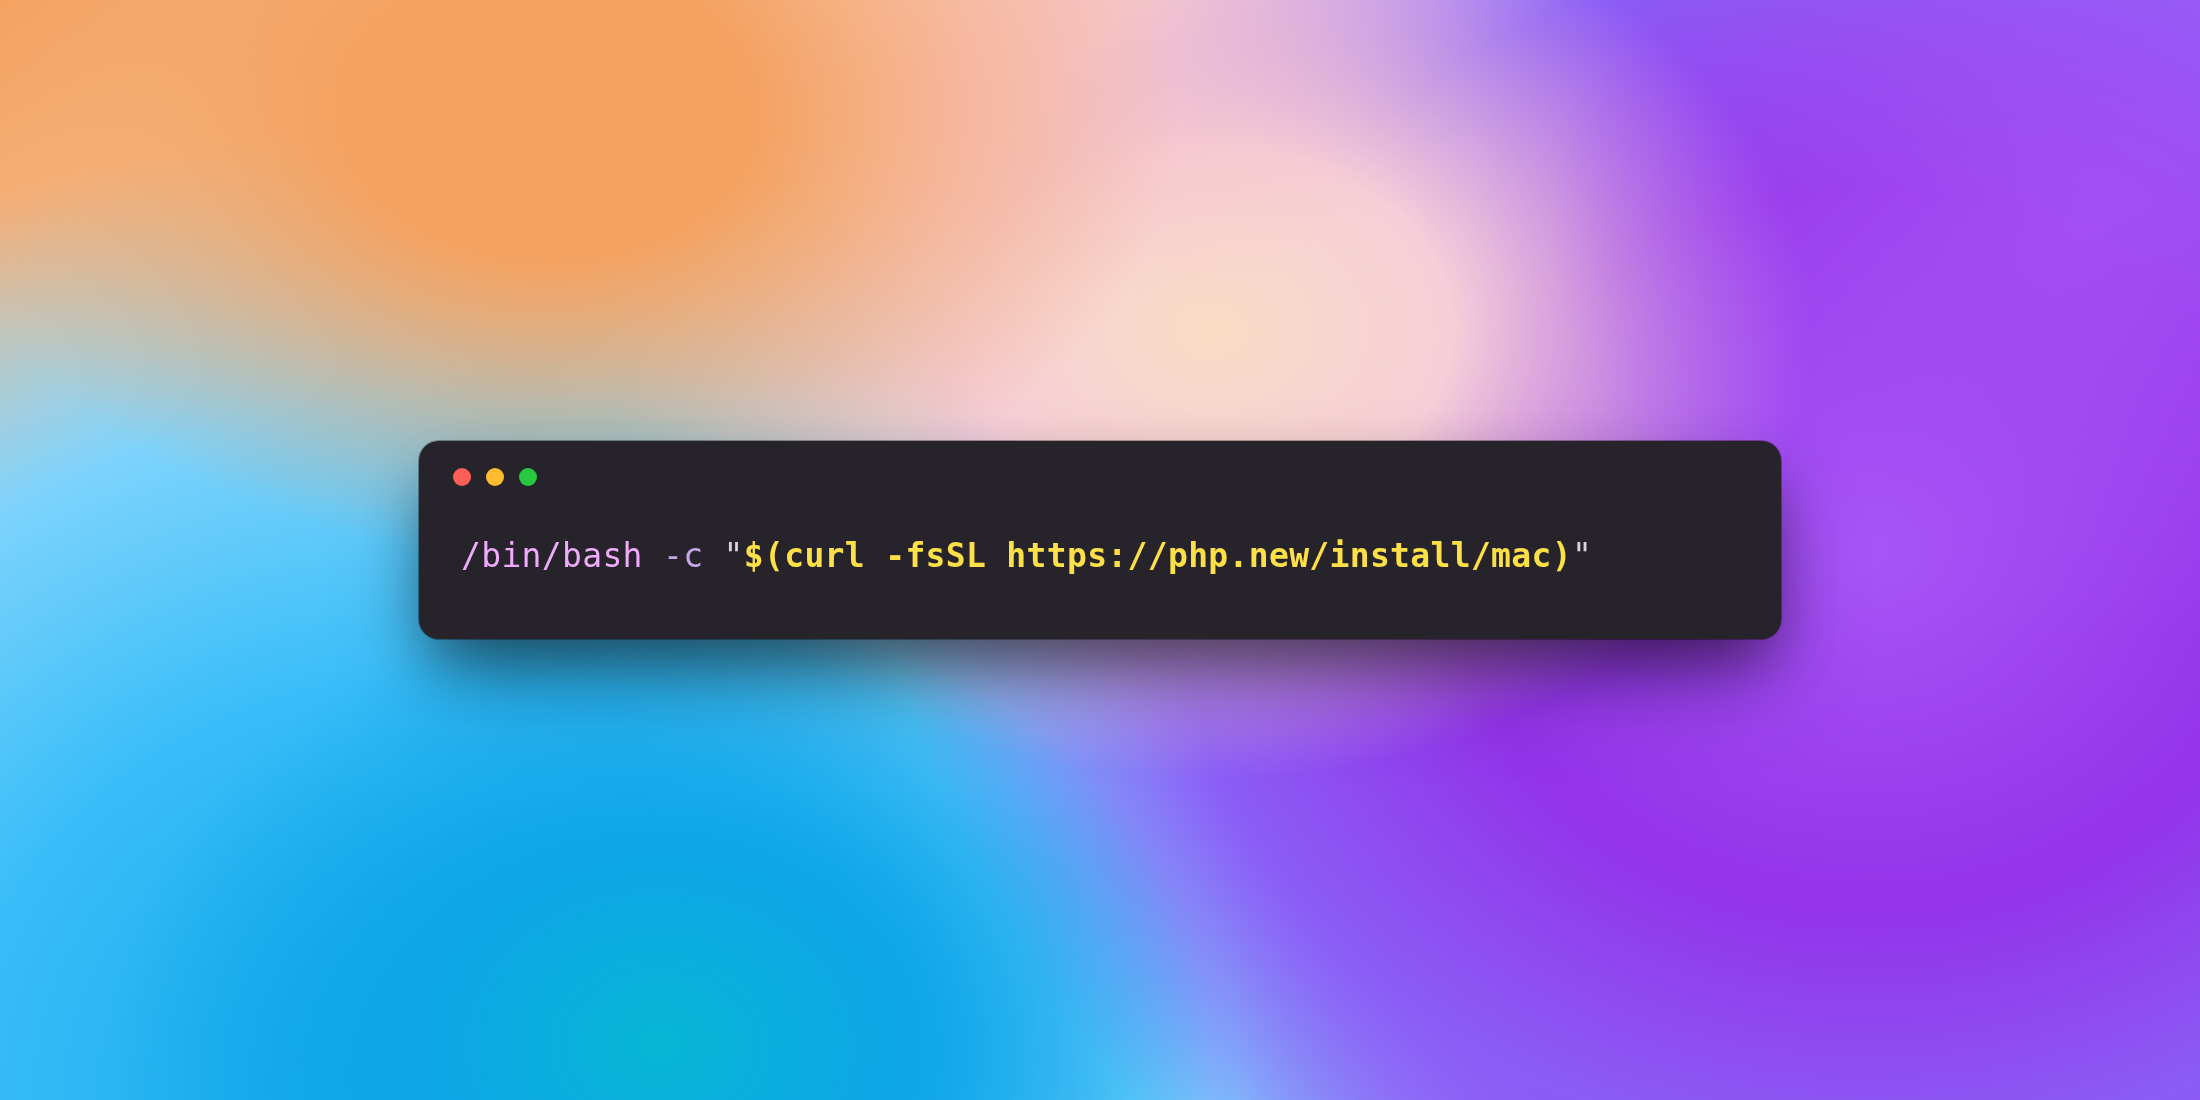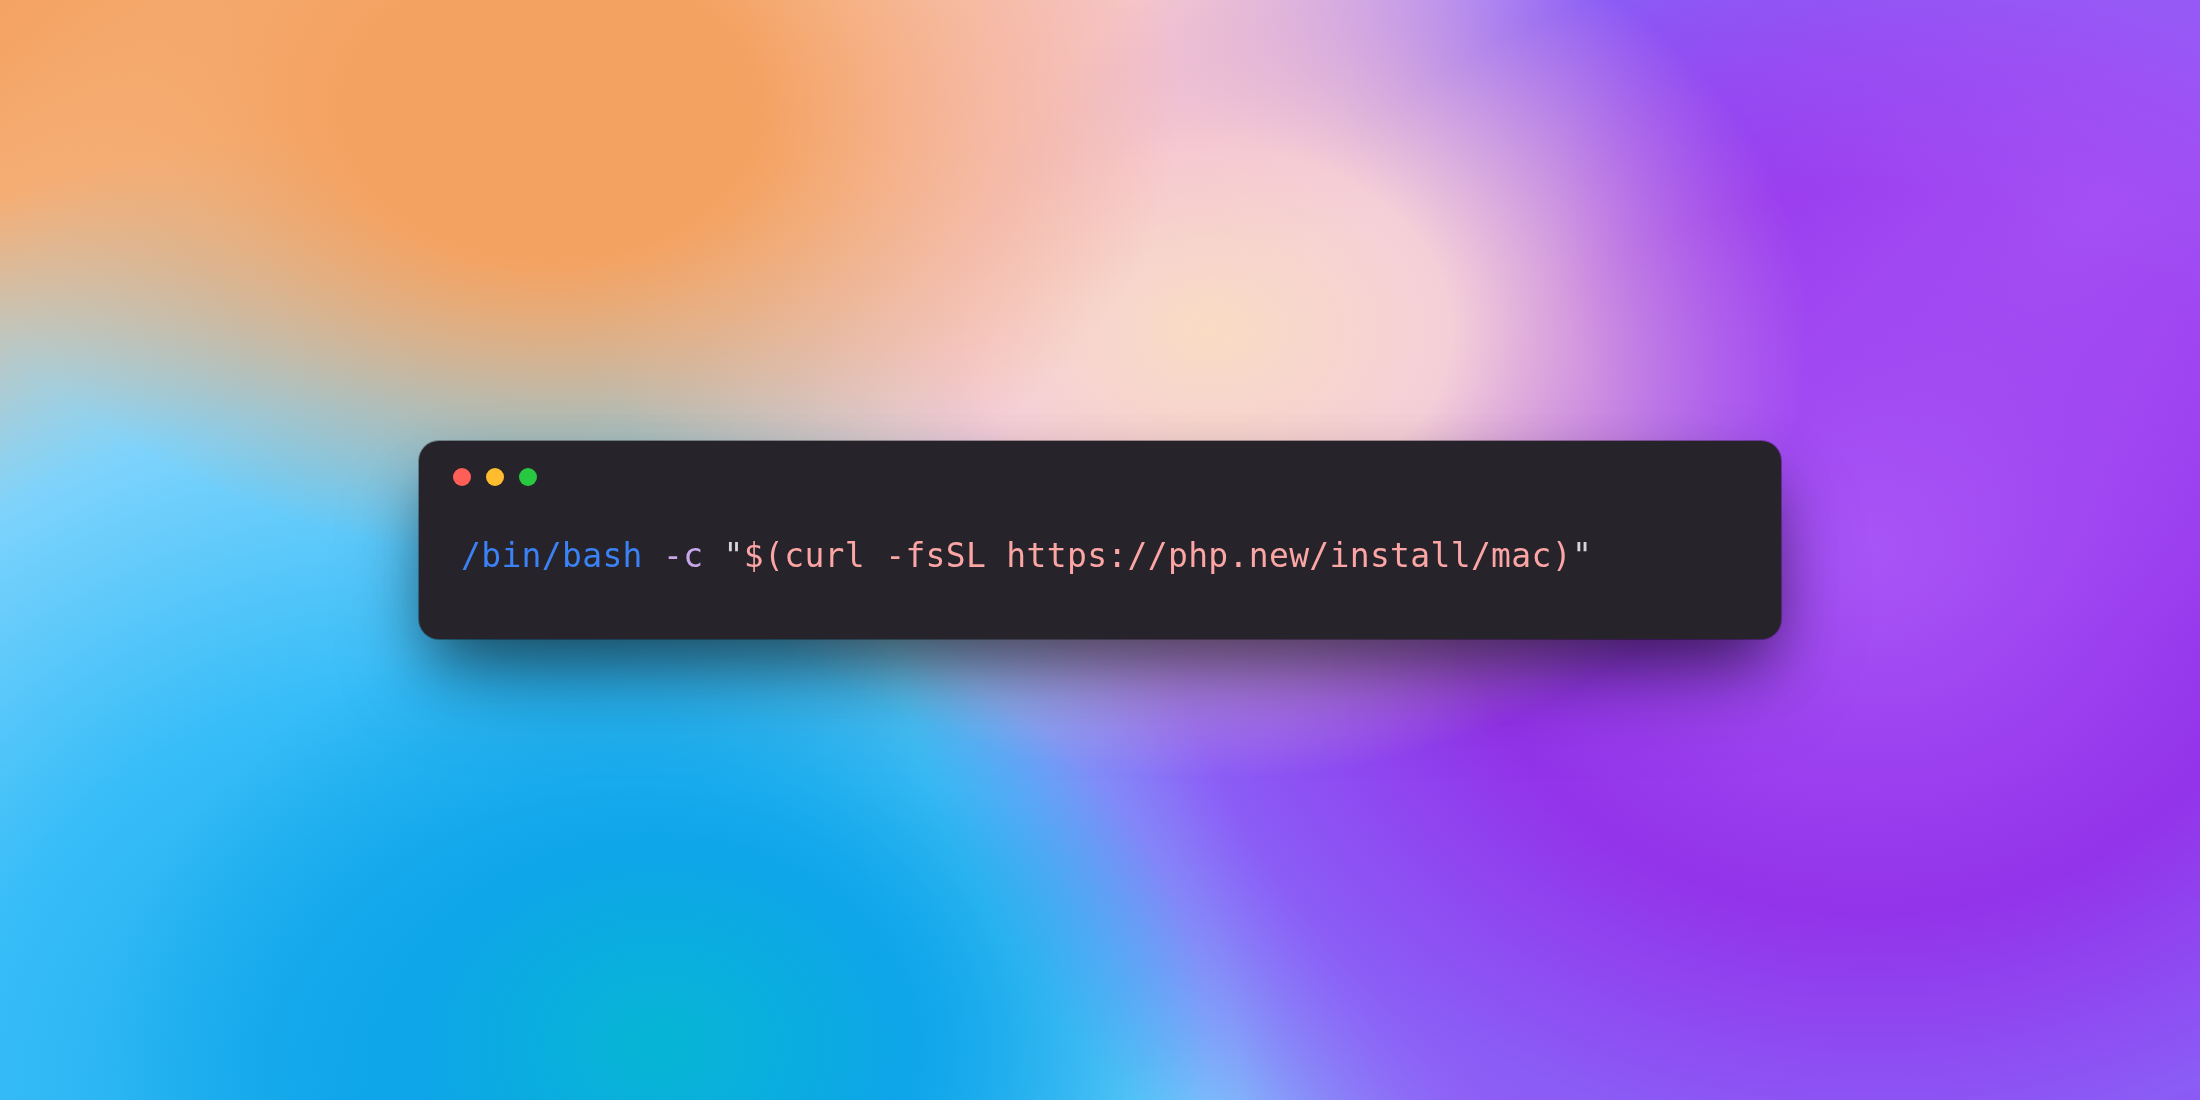--- a/index.html
+++ b/index.html
@@ -90,23 +90,23 @@
     }
 
     .command-line {
       font-size: 33px;
       line-height: 1.5;
       white-space: pre;
       font-weight: 400;
       letter-spacing: 0.01em;
     }
 
-    .tok-path { color: #3b82f6; margin-top: 20px; }
+    .tok-path { color: #f0abfc; margin-top: 20px; }
     .tok-flag { color: #c9a6e8; }
-    .tok-string { color: #fca5a5; }
+    .tok-string { color: #fde047; font-weight: bold; }
     .tok-quote { color: #d7d4db; }
   </style>
 </head>
 <body>
 
 <div class="wallpaper"></div>
 
 <div class="stage">
   <div class="terminal-window">
     <div class="titlebar">

